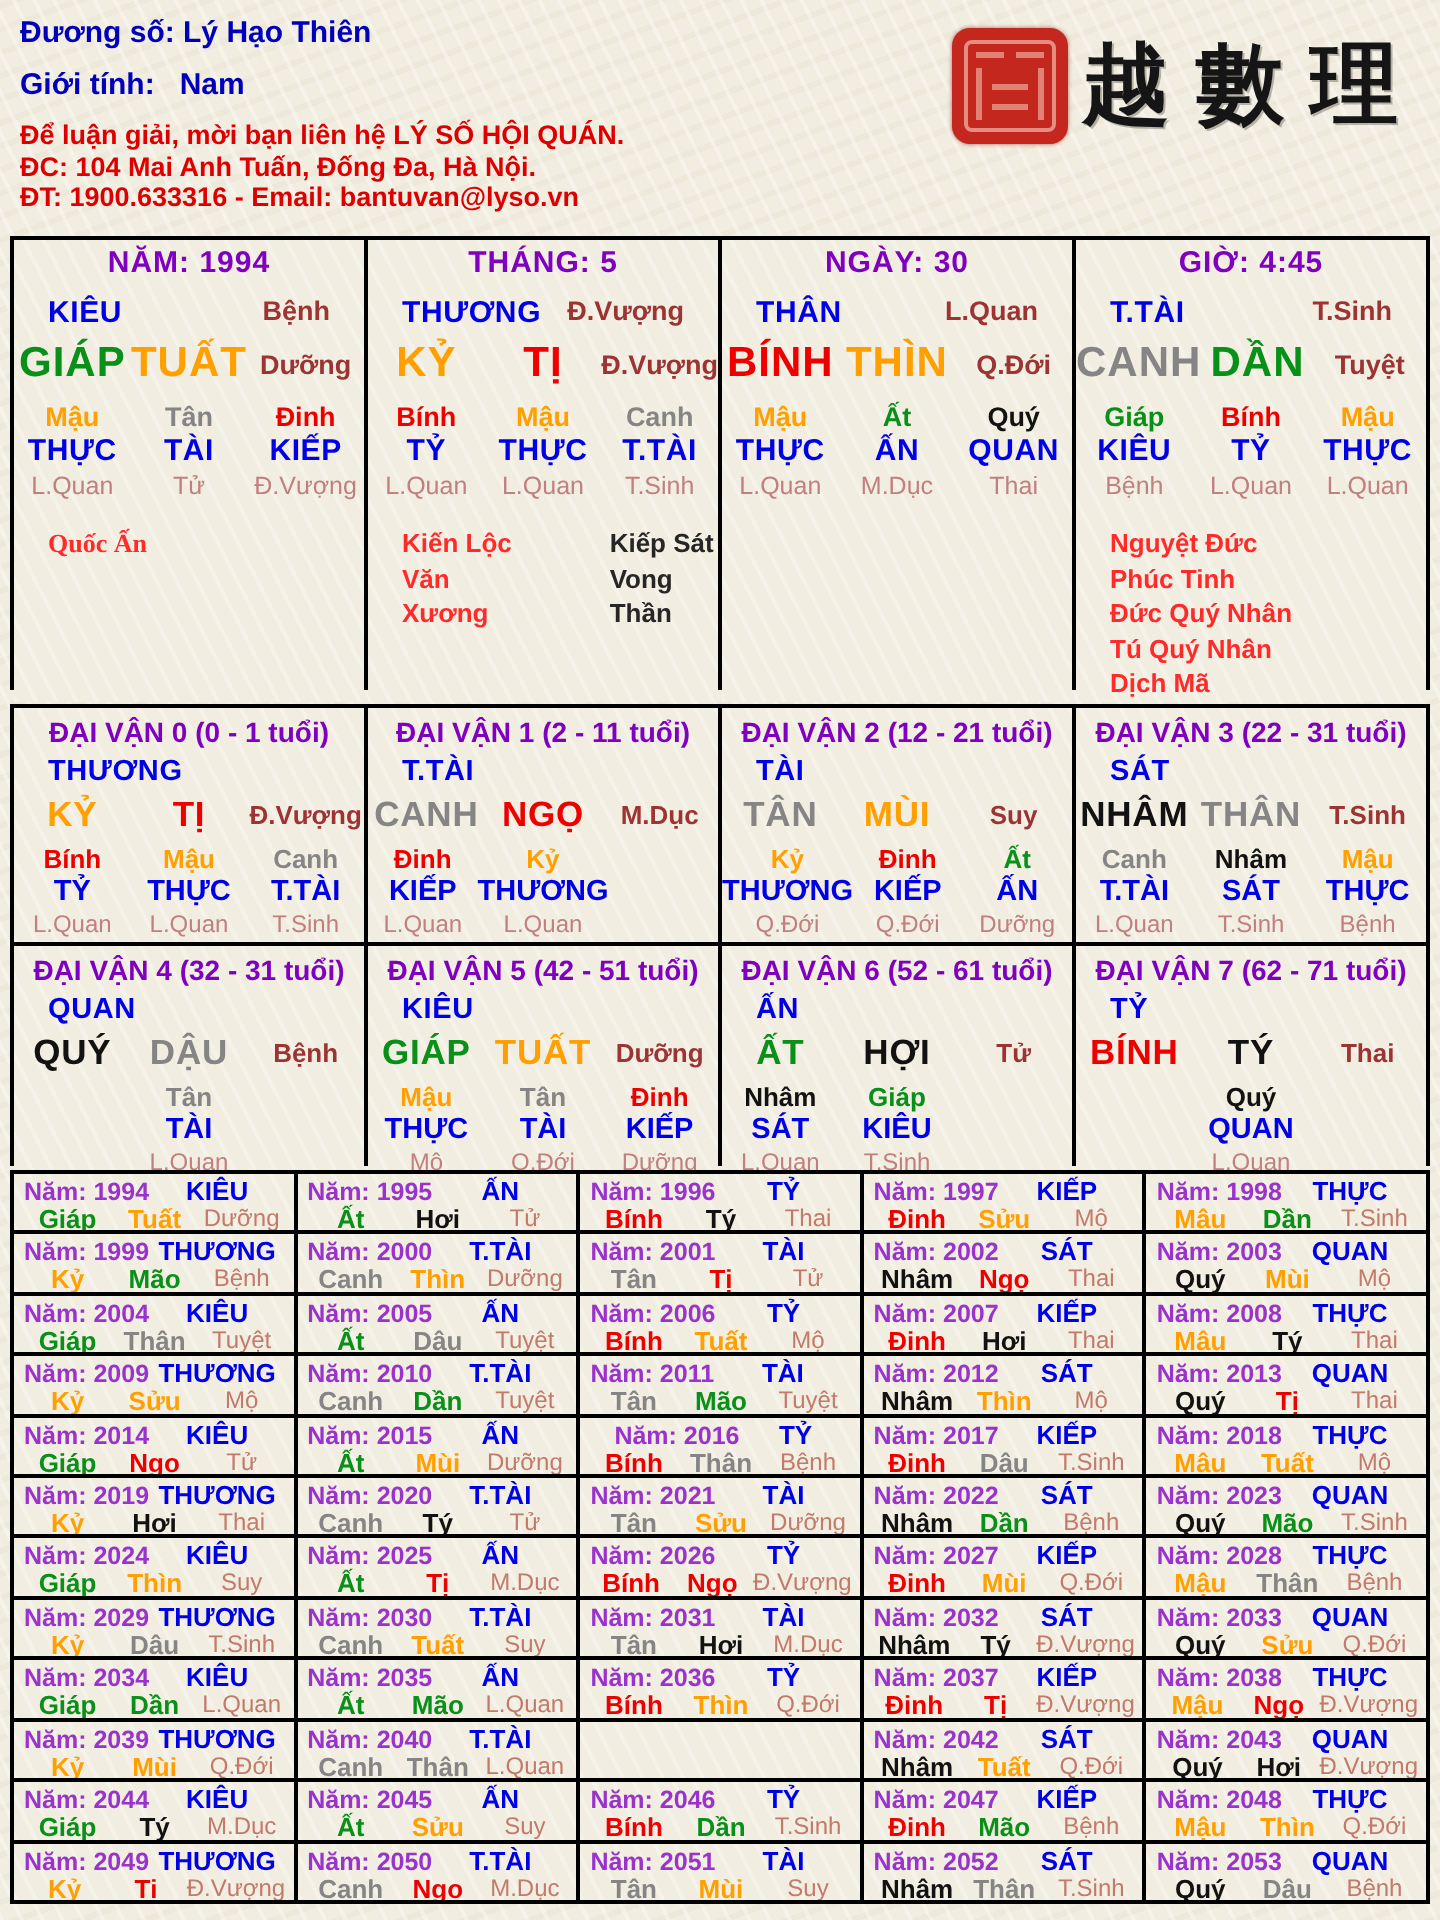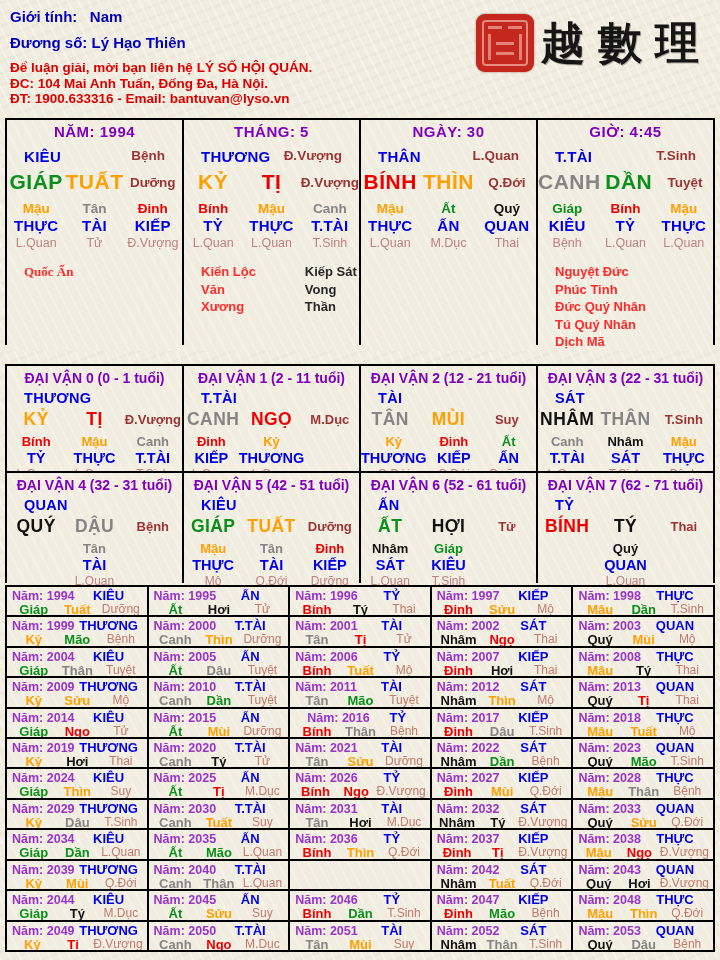--- a/index.html
+++ b/index.html
@@ -44,21 +44,21 @@
   .st-strong{color:#9c3434;font-weight:bold;font-size:13.5px;}
   .pbig{display:grid;grid-template-columns:1fr 1fr 1fr;align-items:center;text-align:center;margin-top:5px;}
   .bigcan,.bigchi{font-size:21px;font-weight:bold;letter-spacing:.5px;}
   .phid{display:grid;grid-template-columns:1fr 1fr 1fr;text-align:center;margin-top:6px;}
   .hcan{font-size:13.5px;font-weight:bold;line-height:17px;}
   .hgod{font-size:15px;font-weight:bold;color:#0000e6;line-height:18px;letter-spacing:.3px;}
   .hst{font-size:12.5px;color:#c08080;line-height:16px;}
   .stars{display:flex;gap:46px;padding-left:17px;margin-top:12px;}
   .star{font-size:13px;font-weight:bold;line-height:17.5px;}
   
-  .dv1{top:364px;height:117px;grid-template-columns:repeat(4,1fr);}
+  .dv1{top:352px;height:117px;grid-template-columns:repeat(4,1fr);}
   .dv2{top:471px;height:108px;grid-template-columns:repeat(4,1fr);}
   .dhead{text-align:center;color:#8000c0;font-weight:bold;font-size:14px;margin-top:4px;}
   .dgod{padding-left:17px;color:#0000e6;font-weight:bold;font-size:14.5px;margin-top:4px;letter-spacing:.3px;}
   .dbig{display:grid;grid-template-columns:1fr 1fr 1fr;align-items:center;text-align:center;margin-top:3px;}
   .dcan,.dchi{font-size:17.5px;font-weight:bold;letter-spacing:.4px;}
   .dst{font-size:13px;font-weight:bold;color:#9c3434;}
   .dhid{display:grid;grid-template-columns:1fr 1fr 1fr;text-align:center;margin-top:4px;}
   .dhcan{font-size:13px;font-weight:bold;line-height:16px;}
   .dhgod{font-size:14.5px;font-weight:bold;color:#0000e6;line-height:17px;}
   .dhst{font-size:12px;color:#c08080;line-height:15px;}
@@ -69,22 +69,22 @@
   .ylab{color:#9933cc;font-weight:bold;font-size:12.5px;white-space:nowrap;}
   .ygod{flex:1;text-align:center;color:#0000e6;font-weight:bold;font-size:13px;}
   .yl2{display:grid;grid-template-columns:1fr 1fr 1fr;text-align:center;line-height:13.5px;}
   .ycan,.ychi{font-weight:bold;font-size:13px;}
   .yst{color:#c27a6a;font-size:12px;}
 </style>
 </head>
 <body>
 
 <div class="hdr">
+  <div class="h-blue">Đương số: Lý Hạo Thiên</div>
   <div class="h-blue">Giới tính:   Nam</div>
-  <div class="h-blue">Đương số: Lý Hạo Thiên</div>
   <div class="h-red">Để luận giải, mời bạn liên hệ LÝ SỐ HỘI QUÁN.</div>
   <div class="h-red">ĐC: 104 Mai Anh Tuấn, Đống Đa, Hà Nội.</div>
   <div class="h-red">ĐT: 1900.633316 - Email: bantuvan@lyso.vn</div>
 </div>
 
 <div class="logo">
   <div class="seal"></div>
   <div class="calli">南越數理</div>
 </div>
 

